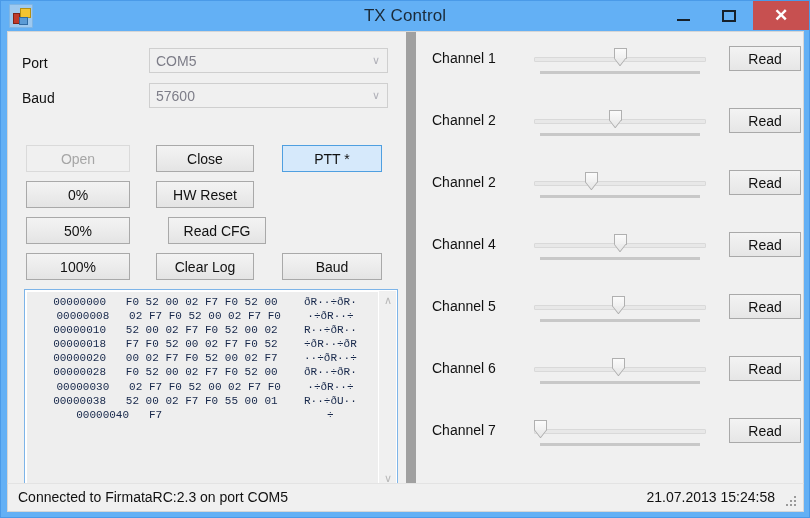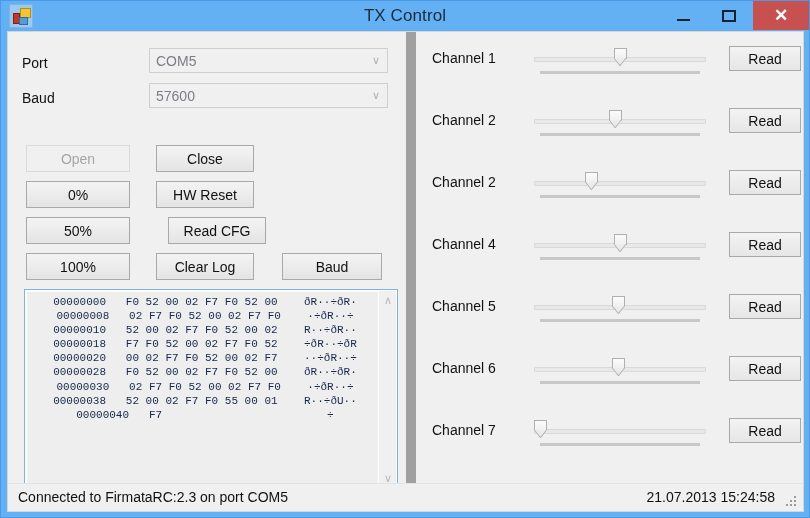--- a/index.html
+++ b/index.html
@@ -299,20 +299,21 @@
       </div>
 
       <div class="btn disabled" id="btn-open">Open</div>
       <div class="btn" id="btn-pct0">0%</div>
       <div class="btn" id="btn-pct50">50%</div>
       <div class="btn" id="btn-pct100">100%</div>
       <div class="btn" id="btn-cls">Close</div>
       <div class="btn" id="btn-hwreset">HW Reset</div>
       <div class="btn" id="btn-readcfg">Read CFG</div>
       <div class="btn" id="btn-clearlog">Clear Log</div>
+      <div class="btn accent" id="btn-ptt">PTT *</div>
       <div class="btn" id="btn-about">Baud</div>
 
       <div id="logbox">
         <div id="logtext">
             <div class="hexline">00000000   F0 52 00 02 F7 F0 52 00    ðR··÷ðR·</div>
             <div class="hexline">00000008   02 F7 F0 52 00 02 F7 F0    ·÷ðR··÷</div>
             <div class="hexline">00000010   52 00 02 F7 F0 52 00 02    R··÷ðR··</div>
             <div class="hexline">00000018   F7 F0 52 00 02 F7 F0 52    ÷ðR··÷ðR</div>
             <div class="hexline">00000020   00 02 F7 F0 52 00 02 F7    ··÷ðR··÷</div>
             <div class="hexline">00000028   F0 52 00 02 F7 F0 52 00    ðR··÷ðR·</div>

